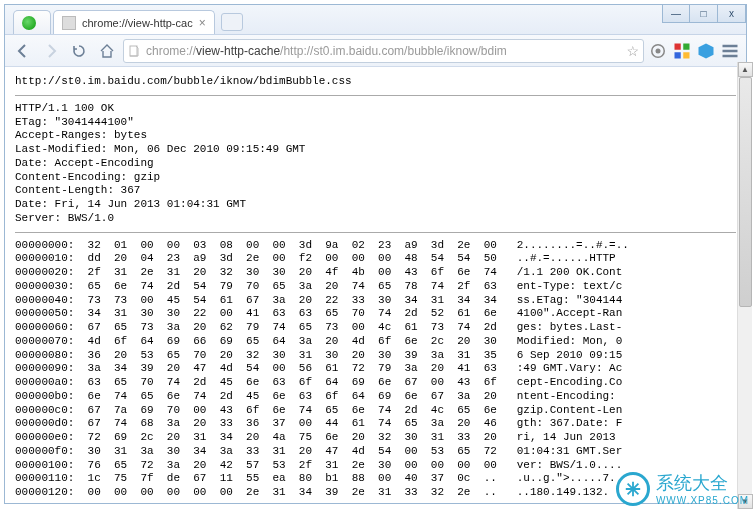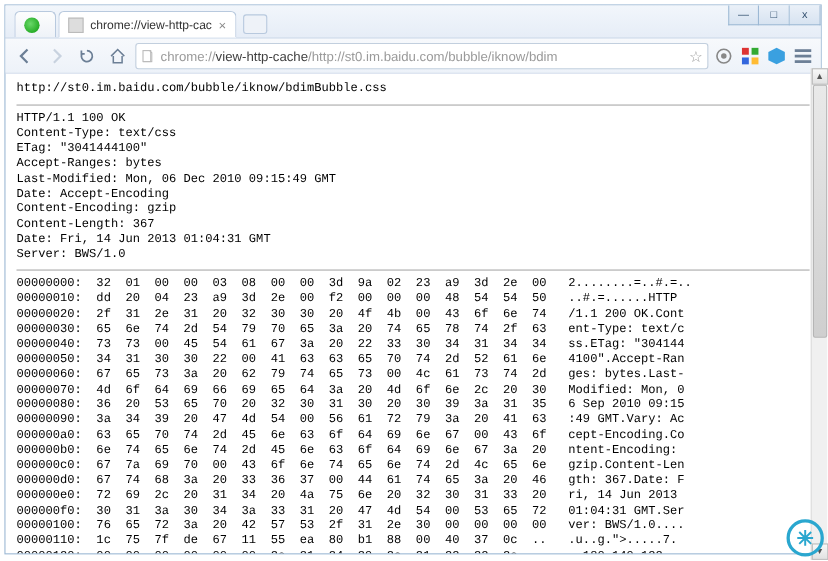--- a/index.html
+++ b/index.html
@@ -119,21 +119,20 @@
           <rect x="2" y="11" width="12" height="2" fill="#6c7f96"></rect>
         </svg>
       </div>
   </div>
 
   <div class="content">
     <div class="hdrline">http://st0.im.baidu.com/bubble/iknow/bdimBubble.css</div>
     <hr class="hr">
     <div id="headers">
         <div class="hdrline">HTTP/1.1 100 OK</div>
-        <div class="hdrline">Content-Type: text/css</div>
         <div class="hdrline">ETag: "3041444100"</div>
         <div class="hdrline">Accept-Ranges: bytes</div>
         <div class="hdrline">Last-Modified: Mon, 06 Dec 2010 09:15:49 GMT</div>
         <div class="hdrline">Date: Accept-Encoding</div>
         <div class="hdrline">Content-Encoding: gzip</div>
         <div class="hdrline">Content-Length: 367</div>
         <div class="hdrline">Date: Fri, 14 Jun 2013 01:04:31 GMT</div>
         <div class="hdrline">Server: BWS/1.0</div>
       </div>
     <hr class="hr">
@@ -149,13 +148,17 @@
   </div>
 
 </div>
 
 <div class="watermark">
   <div class="wm-ico">
     <svg viewBox="0 0 20 20" width="18" height="18">
         <path d="M10 2 V18 M2 10 H18 M4 4 L16 16 M16 4 L4 16" stroke="#2aa7cf" stroke-width="2" fill="none"></path>
       </svg>
   </div>
+  <div>
+    <div>系统大全</div>
+    <span class="sub">WWW.XP85.COM</span>
+  </div>
 </div>
 
 </body></html>

